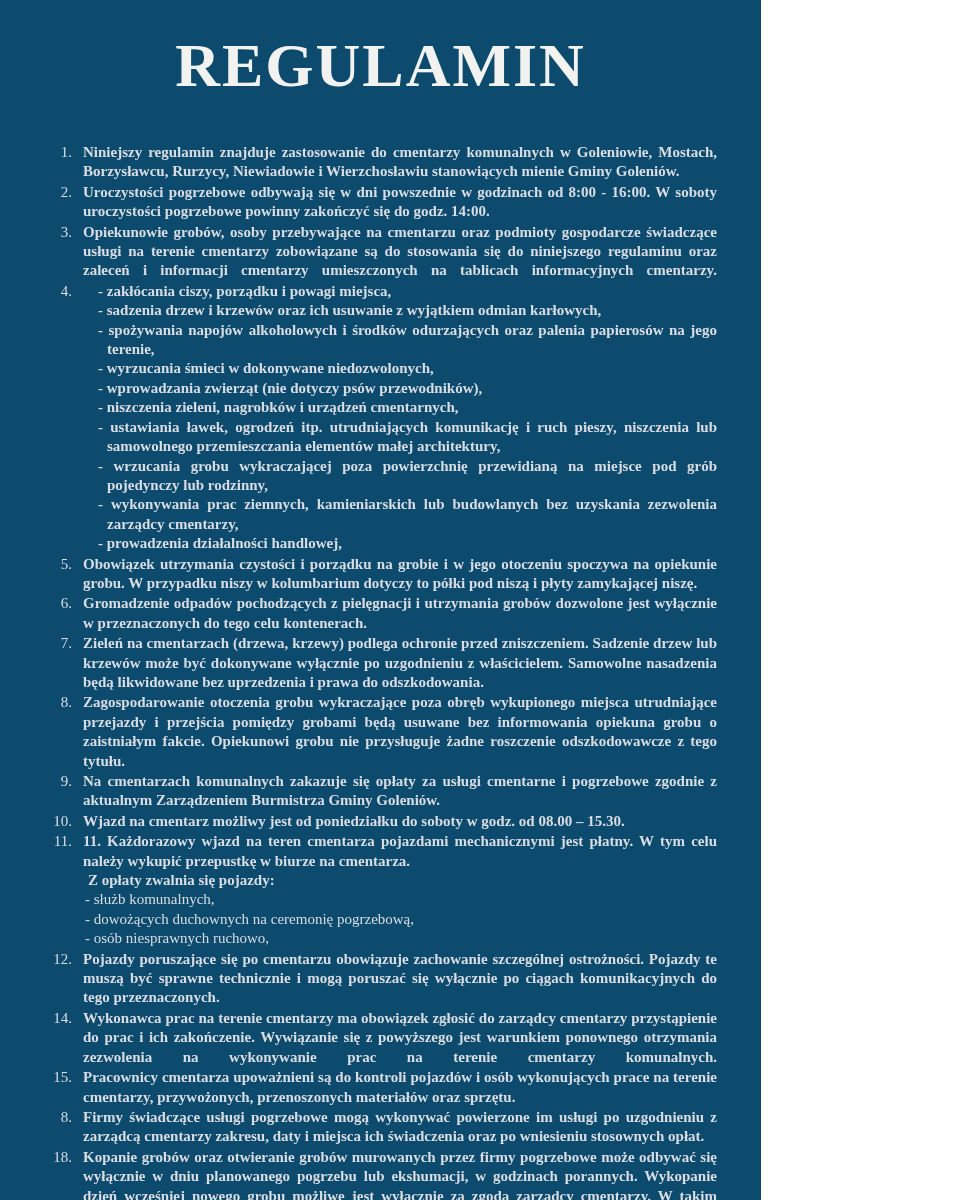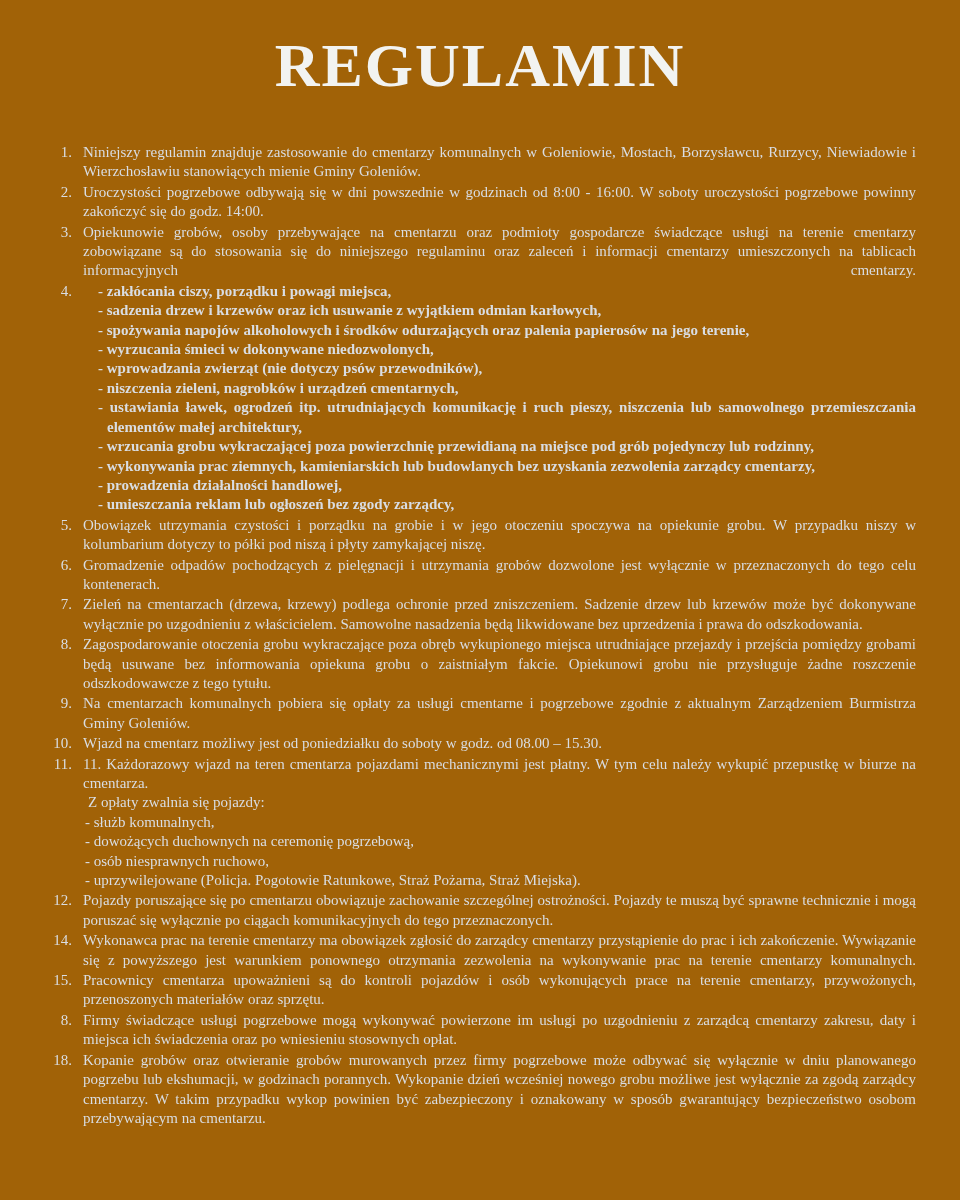--- a/index.html
+++ b/index.html
@@ -1,19 +1,19 @@
 <!DOCTYPE html>
 <html lang="pl"><head>
 <meta charset="utf-8">
 <style>
   html, body { margin: 0; padding: 0; }
   body { width: 960px; height: 1200px; overflow: hidden; }
   .page {
-    width: 960px; height: 1200px;
-    background: #a16207;
+    width: 761px; height: 1200px;
+    background: #0c4a6e;
     box-sizing: border-box;
     font-family: "Liberation Serif", serif;
   }
   .title {
     margin: 0;
     padding-top: 30px;
     text-align: center;
     font-family: "Liberation Serif", serif;
     font-weight: bold;
     font-size: 62px;
@@ -27,29 +27,29 @@
     line-height: 19.4px;
   }
   .item { display: flex; margin-bottom: 1px; }
   .num {
     flex: 0 0 26px;
     text-align: right;
     margin-right: 11px;
     white-space: nowrap;
   }
   .content { flex: 1; min-width: 0; }
-  .text { text-align: justify; }
+  .text { text-align: justify; font-weight: bold; }
   .text.justify-last { text-align-last: justify; }
   .bullet {
     text-align: justify;
     padding-left: 24px;
     text-indent: -9px;
     font-weight: bold;
   }
-  .subheading { padding-left: 5px; }
+  .subheading { padding-left: 5px; font-weight: bold; }
   .tight-bullet { padding-left: 2px; }
 </style>
 </head>
 <body>
 
 <div class="page">
   <h1 class="title">REGULAMIN</h1>
   <main class="list">
       <div class="item">
         <div class="num">1.</div>
@@ -75,21 +75,20 @@
           <div class="bullet">-  zakłócania ciszy, porządku i powagi miejsca,</div>
           <div class="bullet">-  sadzenia drzew i krzewów oraz ich usuwanie z wyjątkiem odmian karłowych,</div>
           <div class="bullet">-  spożywania napojów alkoholowych i środków odurzających oraz palenia papierosów na jego terenie,</div>
           <div class="bullet">-  wyrzucania śmieci w dokonywane niedozwolonych,</div>
           <div class="bullet">-  wprowadzania zwierząt (nie dotyczy psów przewodników),</div>
           <div class="bullet">-  niszczenia zieleni, nagrobków i urządzeń cmentarnych,</div>
           <div class="bullet">-  ustawiania ławek, ogrodzeń itp. utrudniających komunikację i ruch pieszy, niszczenia lub samowolnego przemieszczania elementów małej architektury,</div>
           <div class="bullet">-  wrzucania grobu wykraczającej poza powierzchnię przewidianą na miejsce pod grób pojedynczy lub rodzinny,</div>
           <div class="bullet">-  wykonywania prac ziemnych, kamieniarskich lub budowlanych bez uzyskania zezwolenia zarządcy cmentarzy,</div>
           <div class="bullet">-  prowadzenia działalności handlowej,</div>
-          <div class="bullet">-  umieszczania reklam lub ogłoszeń bez zgody zarządcy,</div>
         </div>
       </div>
       <div class="item">
         <div class="num">5.</div>
         <div class="content">
           <div class="text">Obowiązek utrzymania czystości i porządku na grobie i w jego otoczeniu spoczywa na opiekunie grobu. W przypadku niszy w kolumbarium dotyczy to półki pod niszą i płyty zamykającej niszę.</div>
         </div>
       </div>
       <div class="item">
         <div class="num">6.</div>
@@ -105,38 +104,37 @@
       </div>
       <div class="item">
         <div class="num">8.</div>
         <div class="content">
           <div class="text">Zagospodarowanie otoczenia grobu wykraczające poza obręb wykupionego miejsca utrudniające przejazdy i przejścia pomiędzy grobami będą usuwane bez informowania opiekuna grobu o zaistniałym fakcie. Opiekunowi grobu nie przysługuje żadne roszczenie odszkodowawcze z tego tytułu.</div>
         </div>
       </div>
       <div class="item">
         <div class="num">9.</div>
         <div class="content">
-          <div class="text">Na cmentarzach komunalnych pobiera się opłaty za usługi cmentarne i pogrzebowe zgodnie z aktualnym Zarządzeniem Burmistrza Gminy Goleniów.</div>
+          <div class="text">Na cmentarzach komunalnych zakazuje się opłaty za usługi cmentarne i pogrzebowe zgodnie z aktualnym Zarządzeniem Burmistrza Gminy Goleniów.</div>
         </div>
       </div>
       <div class="item">
         <div class="num">10.</div>
         <div class="content">
           <div class="text">Wjazd na cmentarz możliwy jest od poniedziałku do soboty w godz. od 08.00 – 15.30.</div>
         </div>
       </div>
       <div class="item">
         <div class="num">11.</div>
         <div class="content">
           <div class="text">11. Każdorazowy wjazd na teren cmentarza pojazdami mechanicznymi jest płatny. W tym celu należy wykupić przepustkę w biurze na cmentarza.</div>
           <div class="subheading">Z opłaty zwalnia się pojazdy:</div>
           <div class="tight-bullet">- służb komunalnych,</div>
           <div class="tight-bullet">- dowożących duchownych na ceremonię pogrzebową,</div>
           <div class="tight-bullet">- osób niesprawnych ruchowo,</div>
-          <div class="tight-bullet">- uprzywilejowane (Policja. Pogotowie Ratunkowe, Straż Pożarna, Straż Miejska).</div>
         </div>
       </div>
       <div class="item">
         <div class="num">12.</div>
         <div class="content">
           <div class="text">Pojazdy poruszające się po cmentarzu obowiązuje zachowanie szczególnej ostrożności. Pojazdy te muszą być sprawne technicznie i mogą poruszać się wyłącznie po ciągach komunikacyjnych do tego przeznaczonych.</div>
         </div>
       </div>
       <div class="item">
         <div class="num">14.</div>

